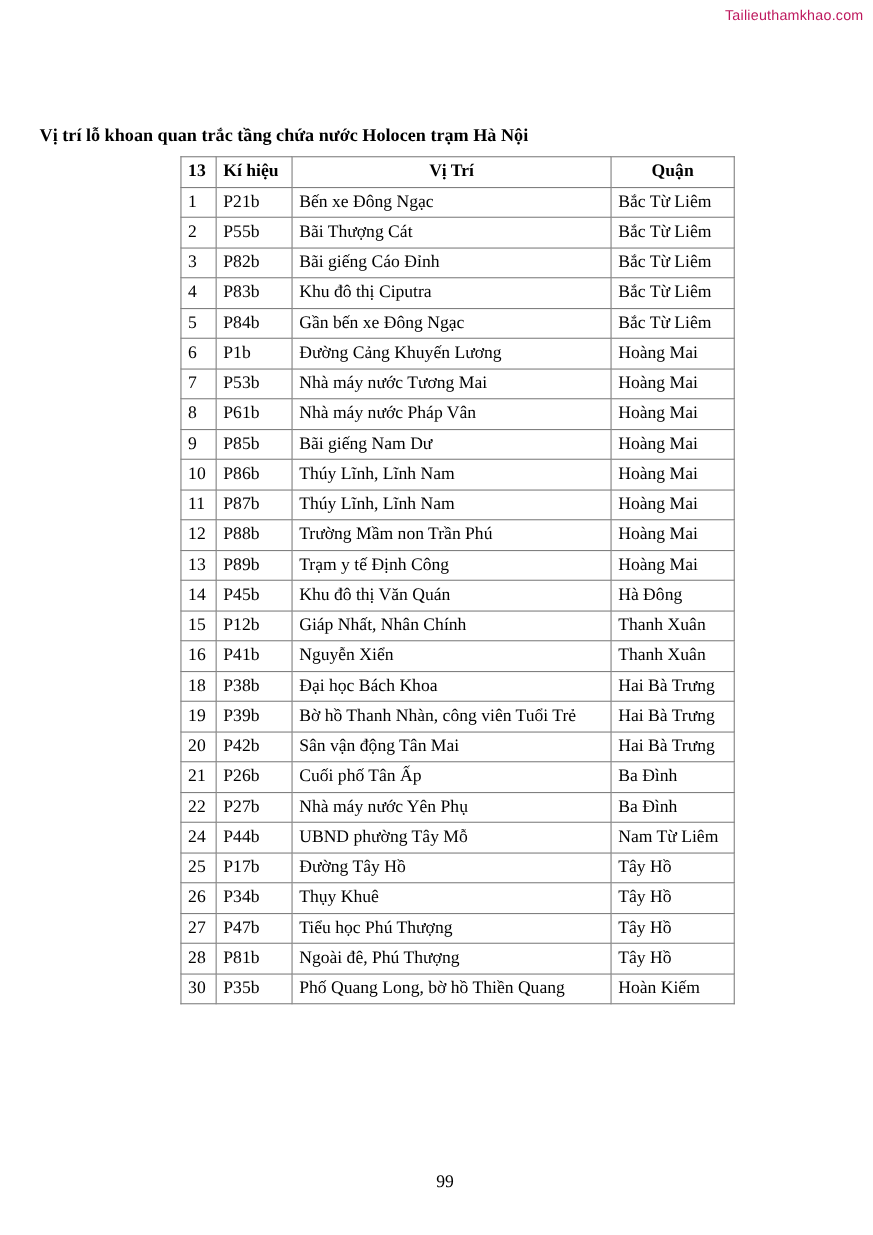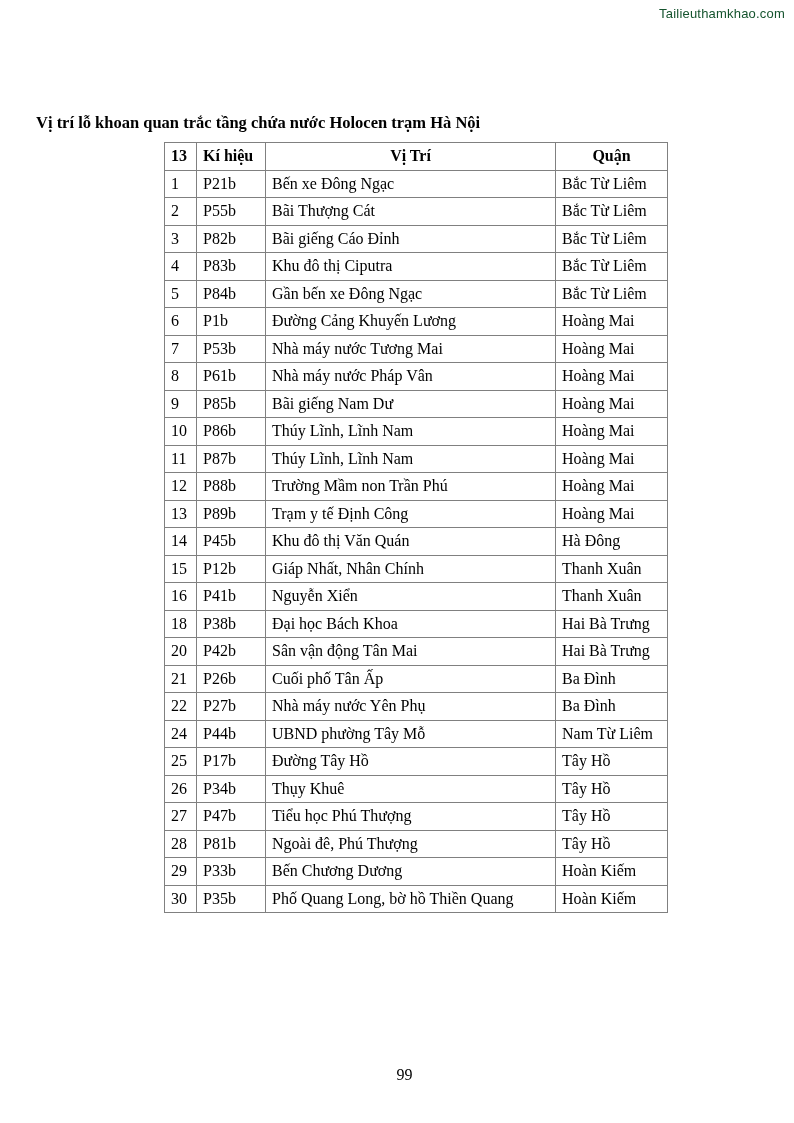--- a/index.html
+++ b/index.html
@@ -1,17 +1,17 @@
 <!DOCTYPE html>
 <html><head>
 <meta charset="utf-8">
 <style>
   html, body { margin:0; padding:0; background:#ffffff; }
   body { width:794px; height:1123px; position:relative; overflow:hidden; font-family:"Liberation Serif", "DejaVu Serif", serif; color:#000; }
-  .watermark { position:absolute; top:6px; right:9px; font-family:"Liberation Sans", "DejaVu Sans", sans-serif; font-size:13px; color:#14532d; letter-spacing:0.2px; }
+  .watermark { position:absolute; top:6px; right:9px; font-family:"Liberation Sans", "DejaVu Sans", sans-serif; font-size:13px; color:#be185d; letter-spacing:0.2px; }
   .title { position:absolute; top:113px; left:0; width:794px; font-weight:bold; font-size:16.5px; padding-left:36px; box-sizing:border-box; }
   table.data { position:absolute; top:142px; left:164px; border-collapse:collapse; font-size:16px; }
   table.data th, table.data td { border:1px solid #808080; padding:0 6px; height:26.5px; line-height:26.5px; white-space:nowrap; vertical-align:middle; }
   table.data th { font-weight:bold; text-align:center; }
   table.data th.c0 { text-align:left; padding-left:6px; }
   table.data th.c1 { text-align:left; }
   .c0 { width:19px; }
   .c1 { width:56px; }
   .c2 { width:277px; }
   .c3 { width:99px; }
@@ -130,20 +130,26 @@
         <td class="c2">Nguyễn Xiển</td>
         <td class="c3">Thanh Xuân</td>
       </tr>
       <tr>
         <td class="c0">18</td>
         <td class="c1">P38b</td>
         <td class="c2">Đại học Bách Khoa</td>
         <td class="c3">Hai Bà Trưng</td>
       </tr>
       <tr>
+        <td class="c0">19</td>
+        <td class="c1">P39b</td>
+        <td class="c2">Bờ hồ Thanh Nhàn, công viên Tuổi Trẻ</td>
+        <td class="c3">Hai Bà Trưng</td>
+      </tr>
+      <tr>
         <td class="c0">20</td>
         <td class="c1">P42b</td>
         <td class="c2">Sân vận động Tân Mai</td>
         <td class="c3">Hai Bà Trưng</td>
       </tr>
       <tr>
         <td class="c0">21</td>
         <td class="c1">P26b</td>
         <td class="c2">Cuối phố Tân Ấp</td>
         <td class="c3">Ba Đình</td>
@@ -178,26 +184,20 @@
         <td class="c2">Tiểu học Phú Thượng</td>
         <td class="c3">Tây Hồ</td>
       </tr>
       <tr>
         <td class="c0">28</td>
         <td class="c1">P81b</td>
         <td class="c2">Ngoài đê, Phú Thượng</td>
         <td class="c3">Tây Hồ</td>
       </tr>
       <tr>
-        <td class="c0">29</td>
-        <td class="c1">P33b</td>
-        <td class="c2">Bến Chương Dương</td>
-        <td class="c3">Hoàn Kiếm</td>
-      </tr>
-      <tr>
         <td class="c0">30</td>
         <td class="c1">P35b</td>
         <td class="c2">Phố Quang Long, bờ hồ Thiền Quang</td>
         <td class="c3">Hoàn Kiếm</td>
       </tr>
     </tbody>
 </table>
 
 <div class="pagenum">99</div>
 

